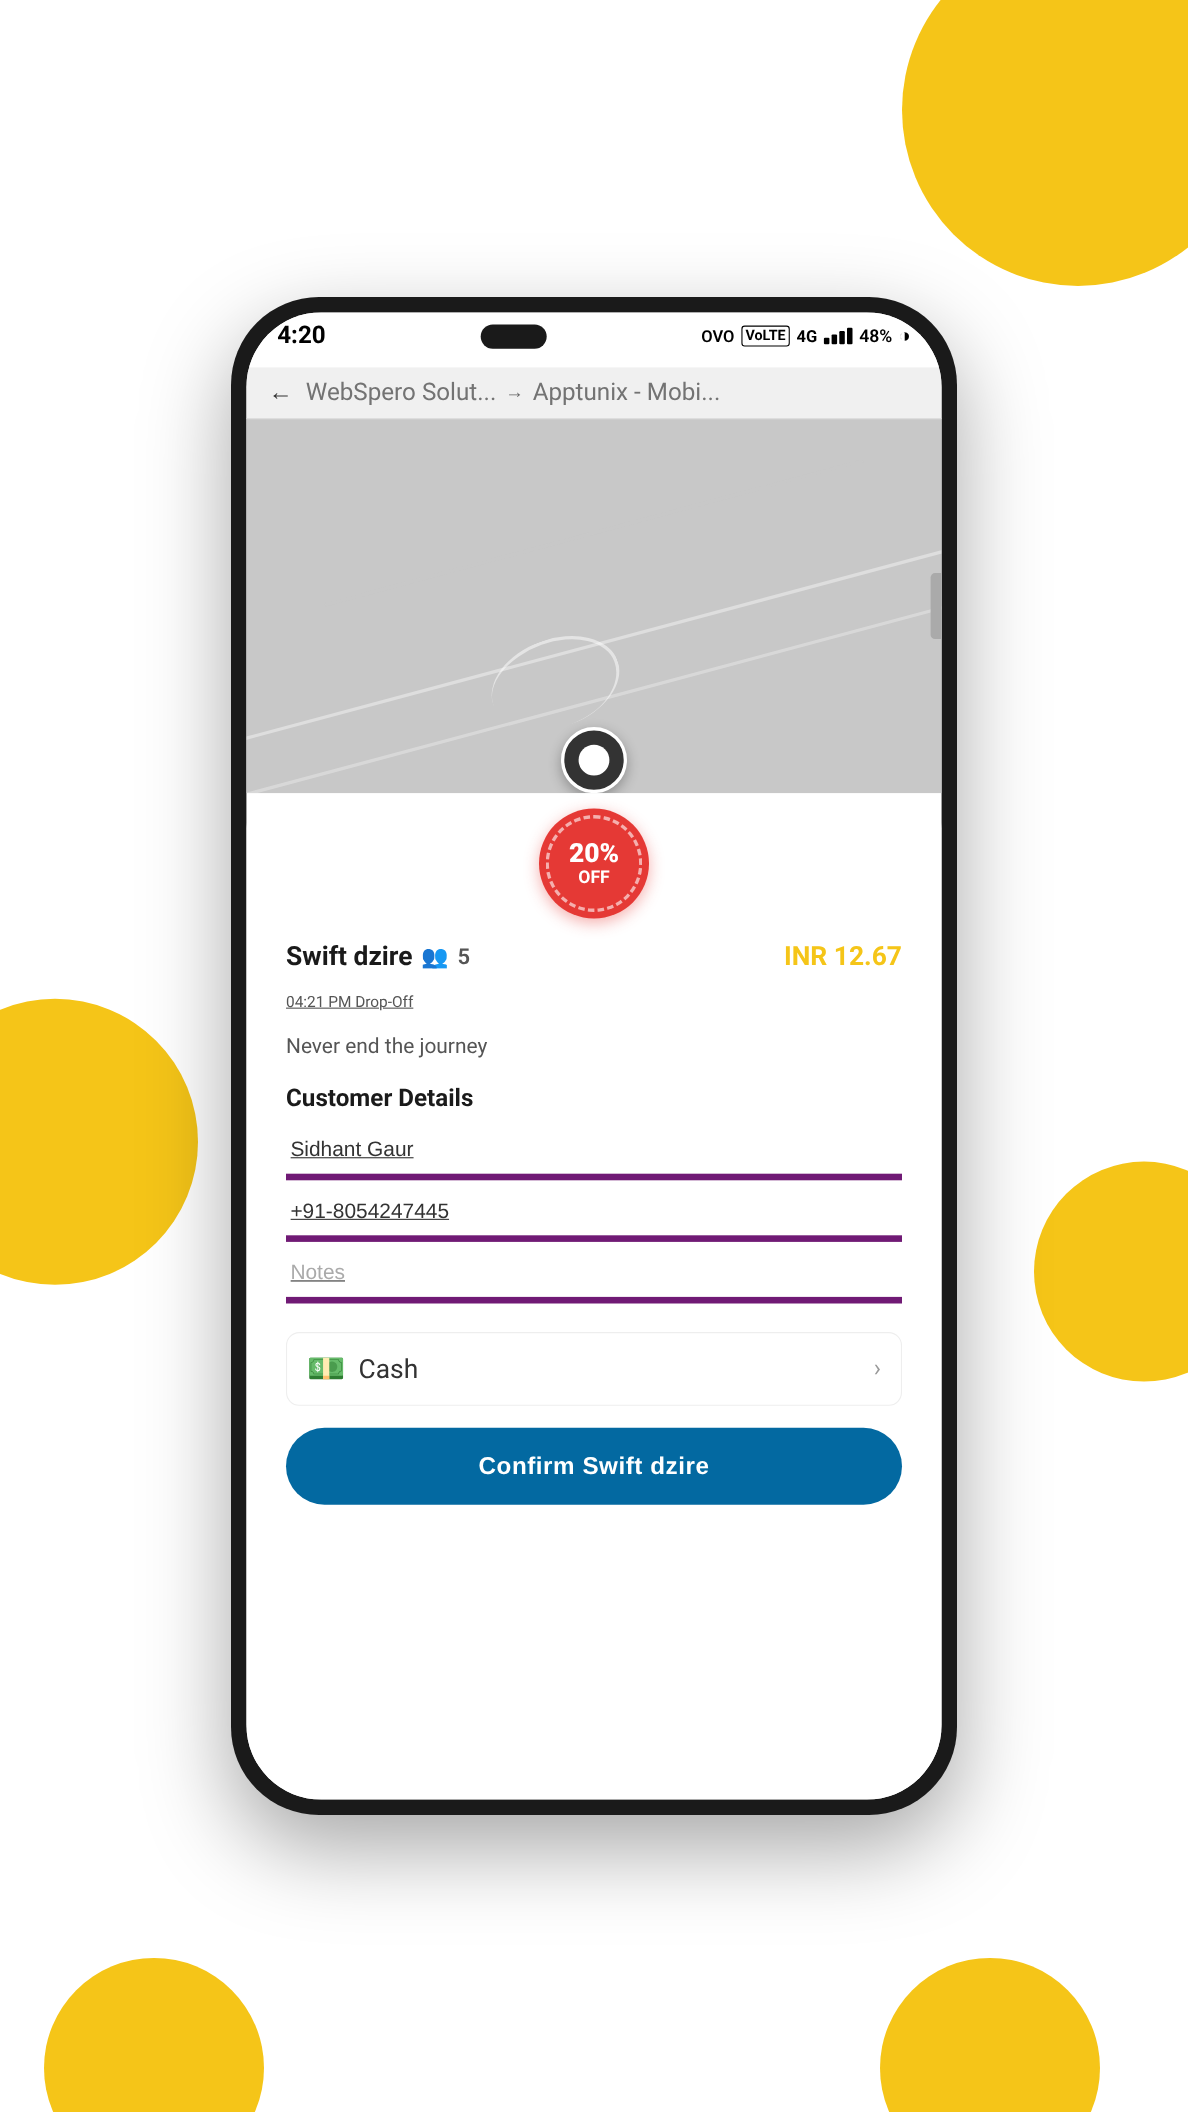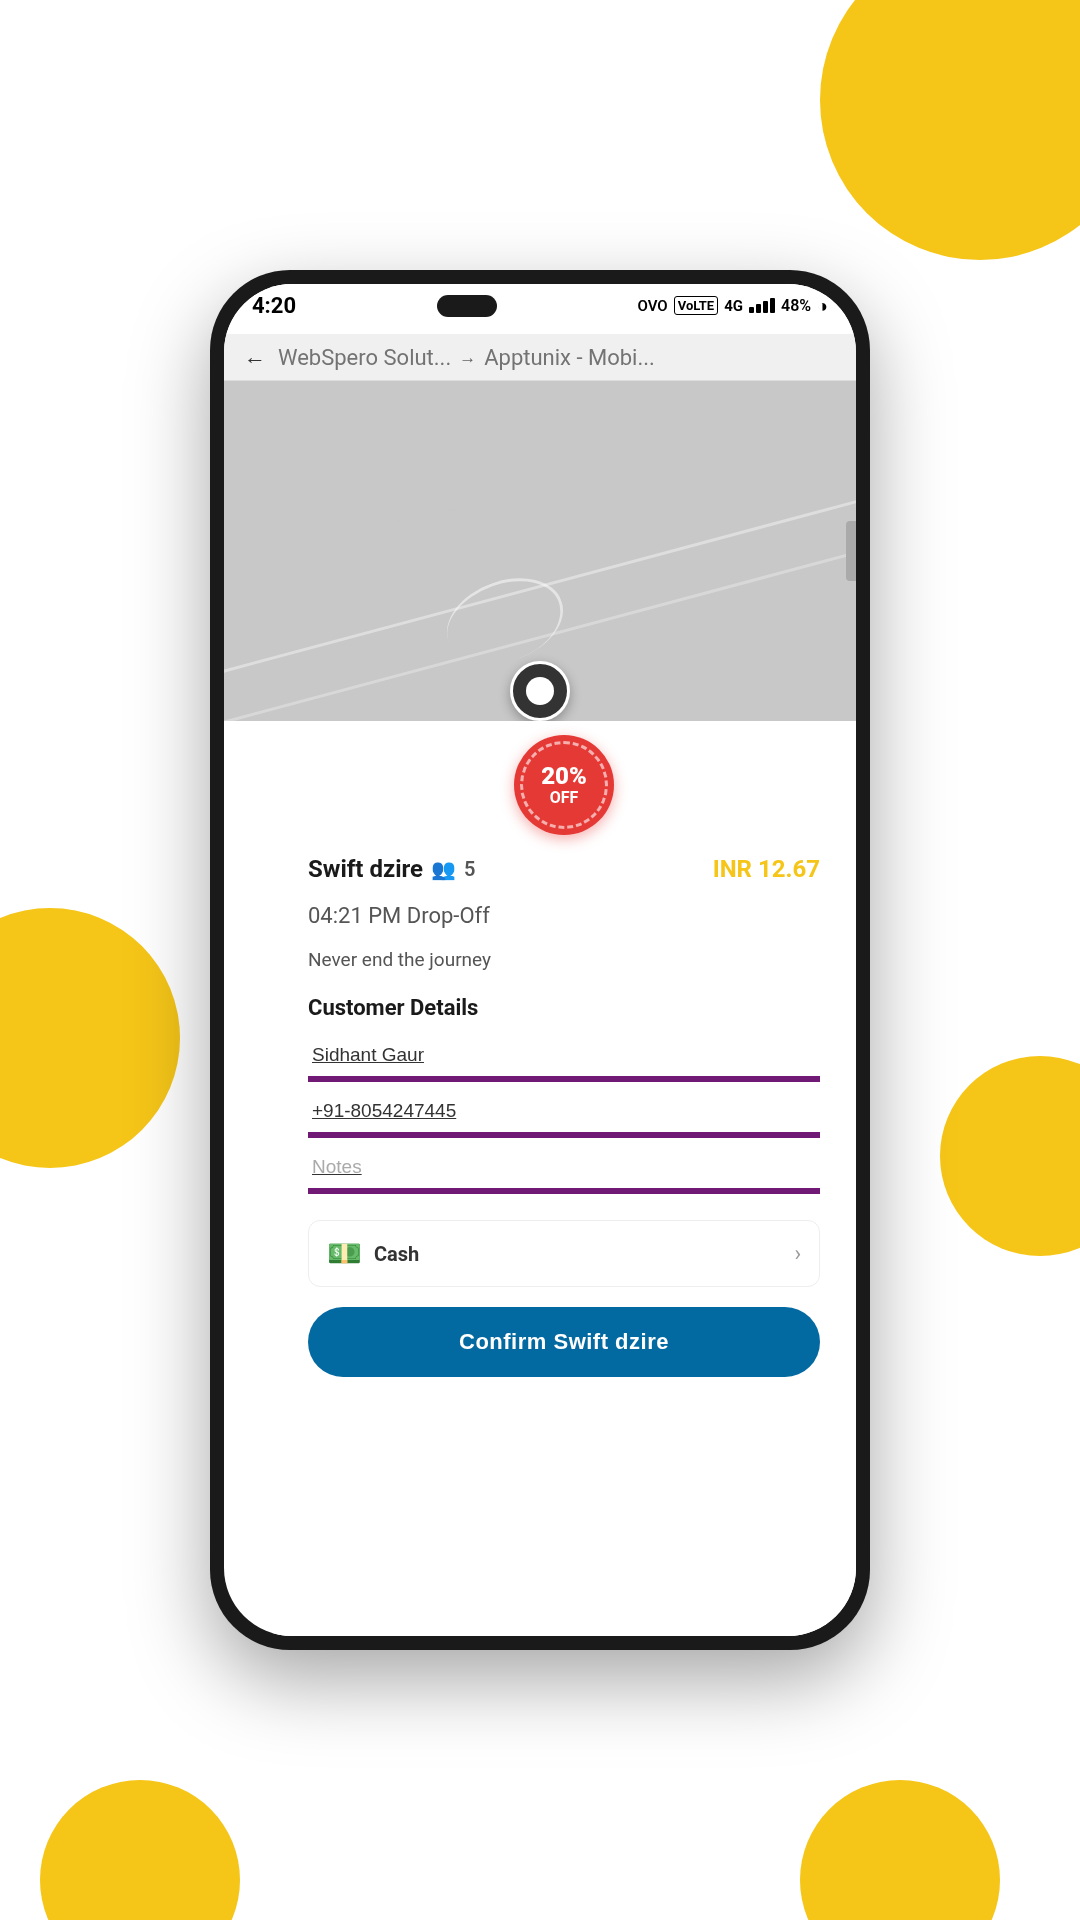--- a/index.html
+++ b/index.html
@@ -251,21 +251,20 @@
 
     
     .bottom-sheet {
       flex: 1;
       background: #ffffff;
       border-radius: 32px 32px 0 0;
       padding: 24px 36px 20px;
       display: flex;
       flex-direction: column;
       overflow-y: auto;
-      margin-left: 48px;
     }
 
     
     .discount-badge-container {
       display: flex;
       justify-content: center;
       margin-bottom: 20px;
       margin-top: -10px;
     }
 
@@ -330,22 +329,23 @@
       font-size: 20px;
     }
 
     .people-count {
       font-size: 20px;
       font-weight: 600;
       color: #555;
     }
 
     .ride-time {
-      font-size: 22px;
+      font-size: 14px;
       color: #555;
+      text-decoration: underline;
     }
 
     .ride-subtitle {
       font-size: 19px;
       color: #555;
     }
 
     .ride-price {
       font-size: 24px;
       font-weight: 700;
@@ -394,23 +394,23 @@
       display: flex;
       align-items: center;
       gap: 12px;
     }
 
     .cash-icon {
       font-size: 28px;
     }
 
     .cash-label {
-      font-size: 20px;
+      font-size: 24px;
       color: #333;
-      font-weight: 700;
+      font-weight: 400;
     }
 
     .chevron-right {
       font-size: 22px;
       color: #999;
     }
 
     
     .confirm-btn {
       width: 100%;

